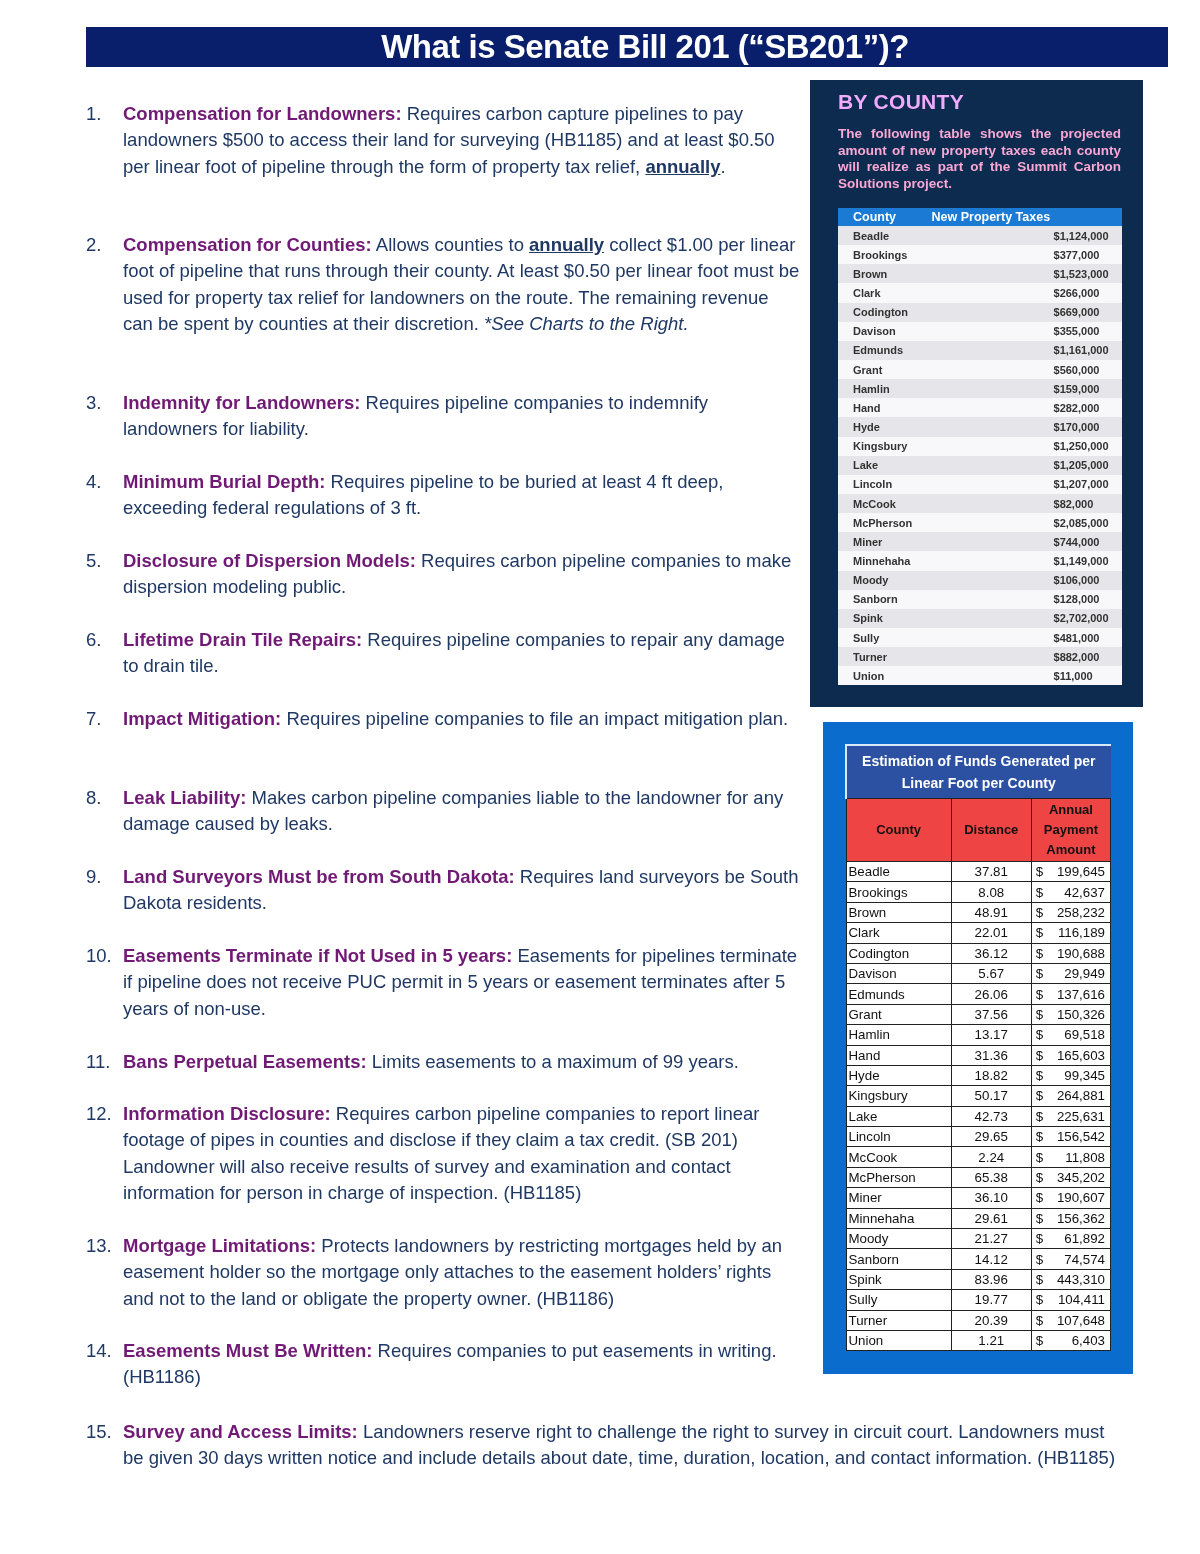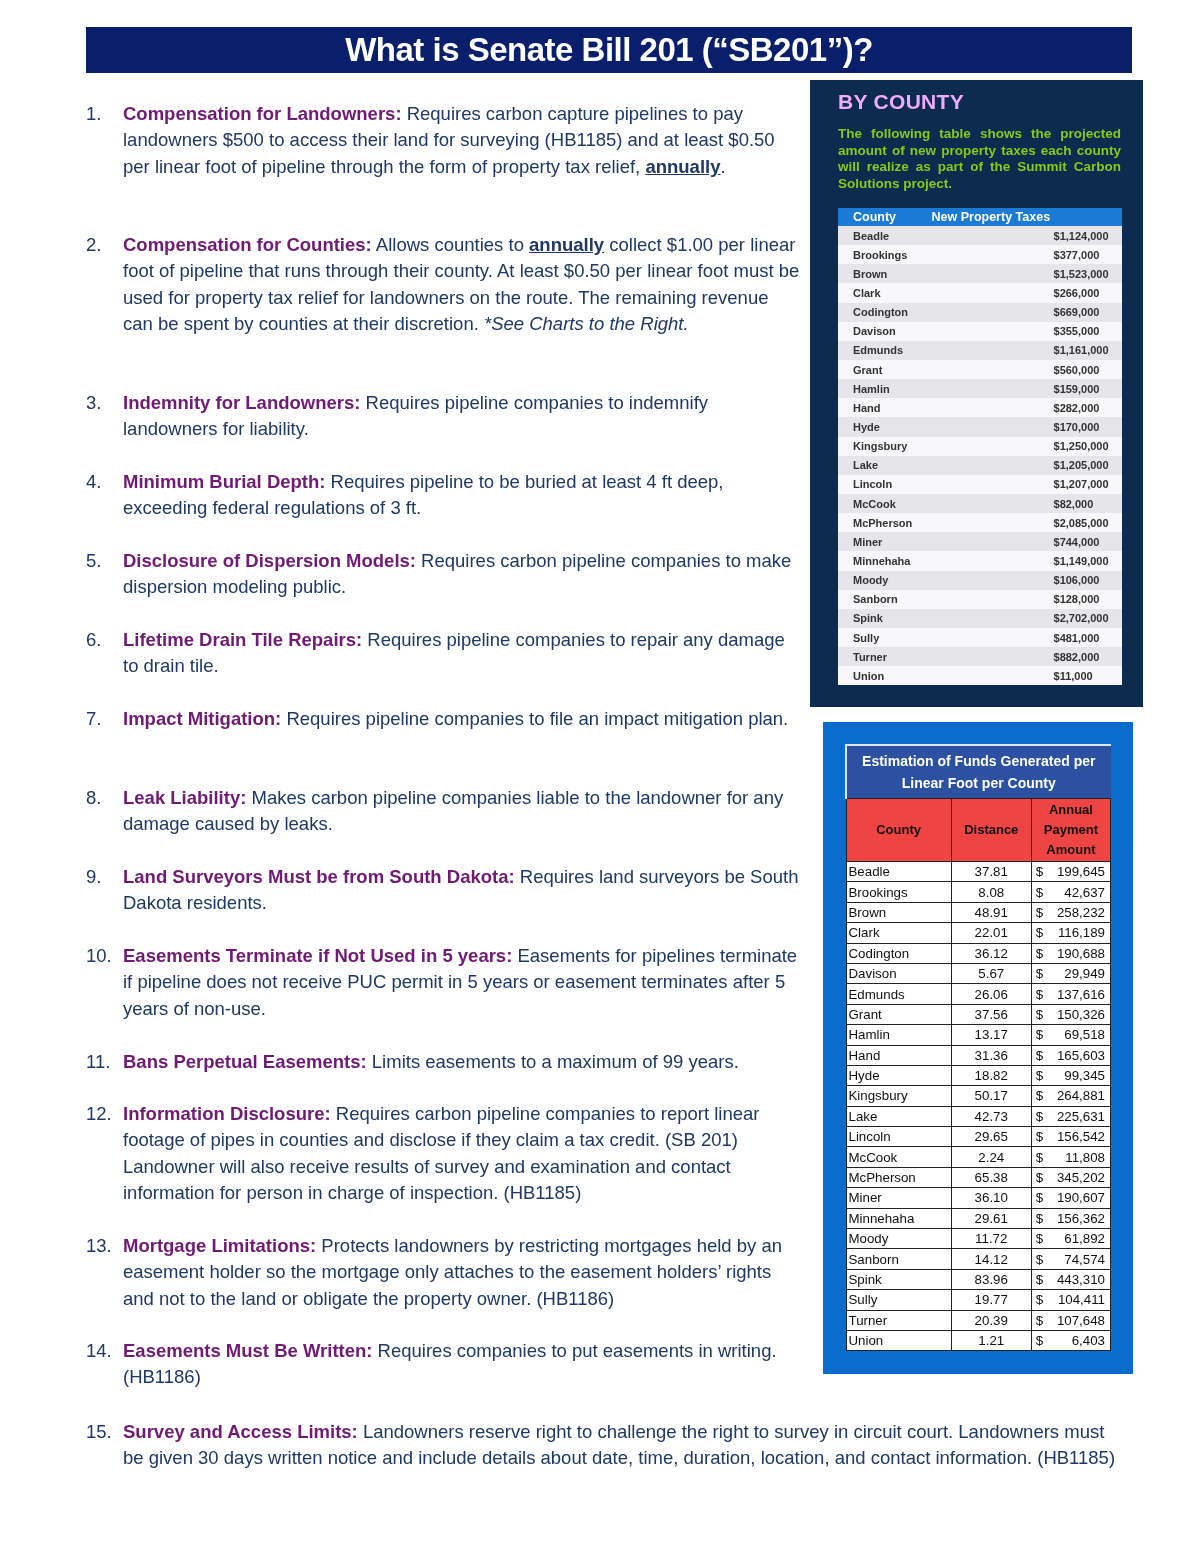--- a/index.html
+++ b/index.html
@@ -1,40 +1,40 @@
 <!DOCTYPE html>
 <html><head>
 <meta charset="utf-8">
 <style>
   html, body { margin: 0; padding: 0; background: #ffffff; }
   body { width: 1200px; height: 1554px; position: relative; overflow: hidden;
          font-family: "Liberation Sans", sans-serif; }
 
-  .title-bar { position: absolute; left: 86px; top: 27px; width: 1046px; height: 46px;
+  .title-bar { position: absolute; left: 86px; top: 27px; width: 1046px; height: 40px;
                background: #0a1f6b; color: #ffffff; display: flex; align-items: center;
-               justify-content: center; }
+               justify-content: center; padding-left: 36px; }
   .title-bar h1 { margin: 0; font-size: 33px; font-weight: bold; letter-spacing: -0.5px;
                   font-family: "Liberation Sans", sans-serif; }
 
   .provisions { position: absolute; left: 86px; top: 100px; width: 715px; margin: 0; padding: 0;
                 list-style: none; color: #1f3864; font-family: "Liberation Sans", sans-serif; }
   .provision { position: absolute; left: 0; width: 715px; font-size: 18.5px; line-height: 26.3px; }
   .provision .num { position: absolute; left: 0; top: 0; width: 36px; color: #1f3864; }
   .provision .body { display: block; margin-left: 37px; }
   .provision .head { font-weight: bold; color: #701a75; }
   .provision u { font-weight: bold; text-decoration: underline; }
   .provision.wide { width: 1030px; }
 
   
   .county-panel { position: absolute; left: 810px; top: 80px; width: 333px; height: 627px;
                   background: #0d2a4f; }
   .county-panel h2 { position: absolute; left: 28px; top: 10px; margin: 0; color: #f0abfc;
                      font-size: 21px; font-weight: bold; letter-spacing: 0.3px; }
   .county-panel .desc { position: absolute; left: 28px; top: 46px; width: 283px; margin: 0;
-                        color: #84cc16; font-size: 13.5px; line-height: 16.5px; font-weight: bold;
+                        color: #f9a8d4; font-size: 13.5px; line-height: 16.5px; font-weight: bold;
                         text-align: justify; }
   .tax-table { position: absolute; left: 28px; top: 128px; width: 284px; border-collapse: collapse;
                font-size: 11px; font-weight: bold; color: #333333; }
   .tax-table thead th { background: #1a7ad4; color: #ffffff; font-size: 12.5px; height: 18px;
                         text-align: left; padding: 0 0 0 15px; }
   .tax-table thead th:last-child { padding-left: 14px; }
   .tax-table td { height: 19.15px; padding: 0 0 0 15px; }
   .tax-table td:last-child { padding-left: 136px; }
   .tax-table td.val { padding-left: 136px; }
   .tax-table tbody tr:nth-child(odd) { background: #e6e6ea; }
@@ -426,21 +426,21 @@
           <td class="dist">29.61</td>
           <td class="amt">
             <div class="amt-wrap">
               <span>$</span>
               <span>156,362</span>
             </div>
           </td>
         </tr>
         <tr>
           <td class="name">Moody</td>
-          <td class="dist">11.72</td>
+          <td class="dist">21.27</td>
           <td class="amt">
             <div class="amt-wrap">
               <span>$</span>
               <span>61,892</span>
             </div>
           </td>
         </tr>
         <tr>
           <td class="name">Sanborn</td>
           <td class="dist">14.12</td>

